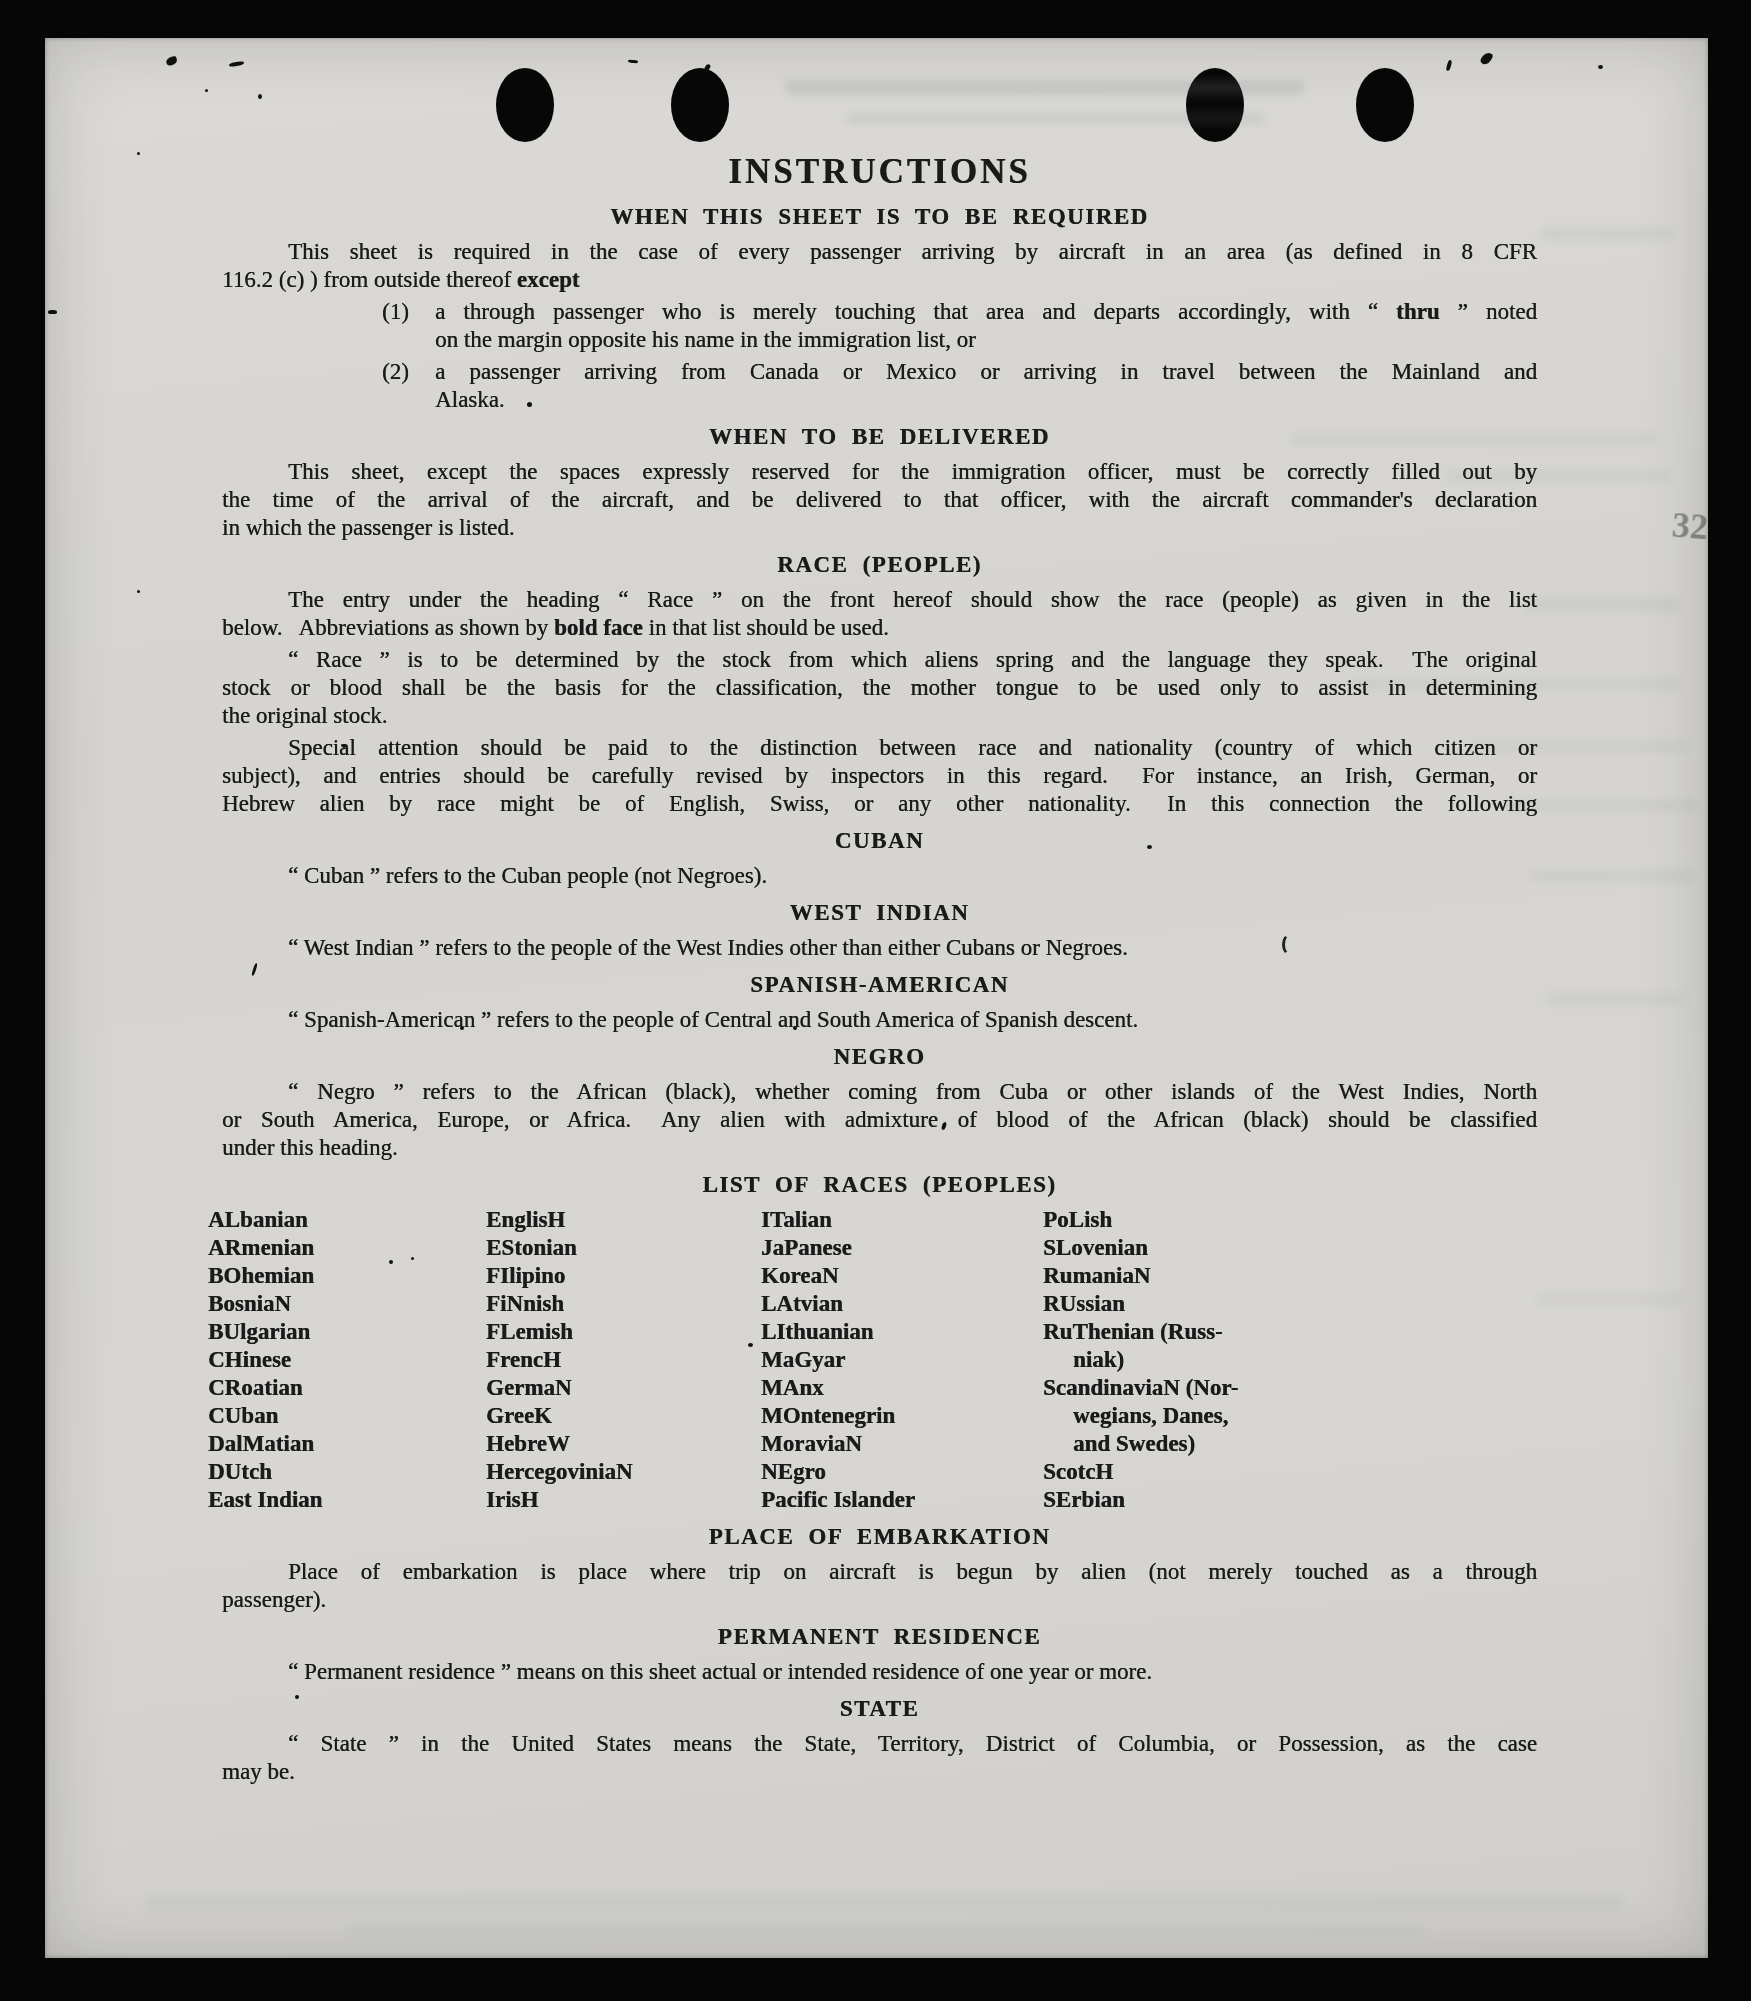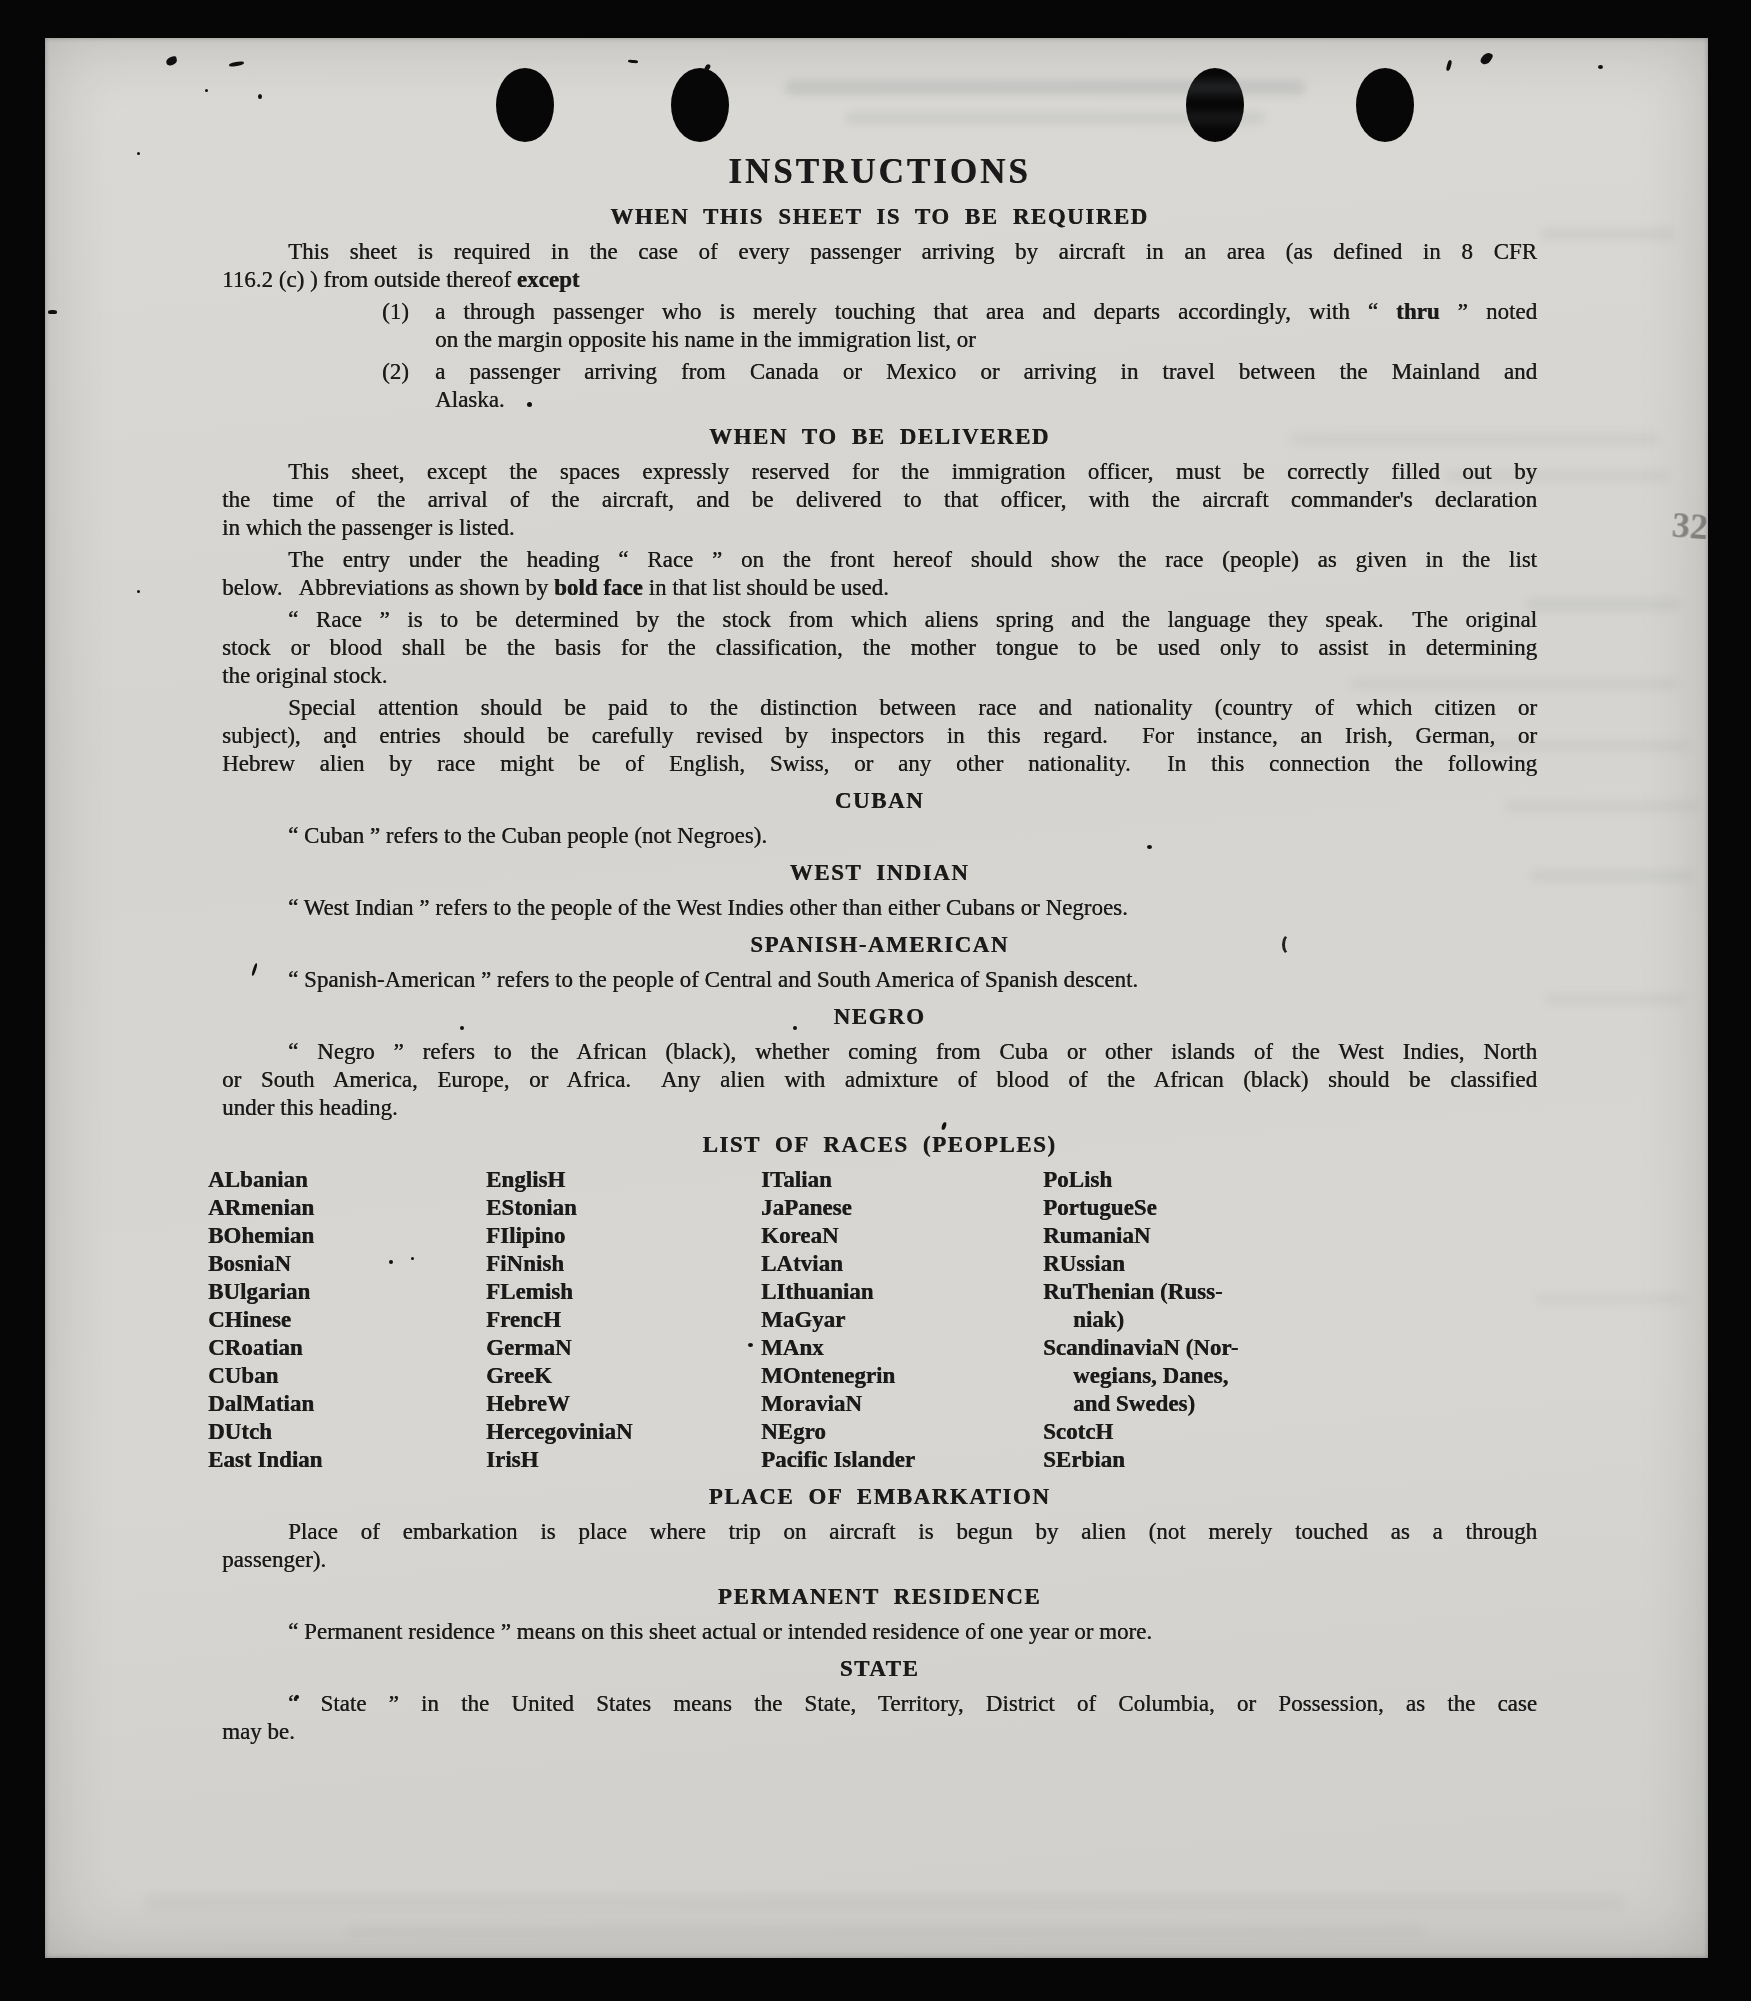--- a/index.html
+++ b/index.html
@@ -166,20 +166,21 @@
         </section>
         <section class="sec">
           <div class="sec-heading">WHEN TO BE DELIVERED</div>
           <div class="pblock">
             <div class="ln j ind"><span>This sheet, except the spaces expressly reserved for the immigration officer, must be correctly filled out by</span></div>
             <div class="ln j"><span>the time of the arrival of the aircraft, and be delivered to that officer, with the aircraft commander's declaration</span></div>
             <div class="ln"><span>in which the passenger is listed.</span></div>
           </div>
         </section>
         <section class="sec">
+          <div class="sec-heading">RACE (PEOPLE)</div>
           <div class="pblock">
             <div class="ln j ind"><span>The entry under the heading “ Race ” on the front hereof should show the race (people) as given in the list</span></div>
             <div class="ln"><span>below.  Abbreviations as shown by </span><span class="b">bold face</span><span> in that list should be used.</span></div>
           </div>
           <div class="pblock">
             <div class="ln j ind"><span>“ Race ” is to be determined by the stock from which aliens spring and the language they speak.  The original</span></div>
             <div class="ln j"><span>stock or blood shall be the basis for the classification, the mother tongue to be used only to assist in determining</span></div>
             <div class="ln"><span>the original stock.</span></div>
           </div>
           <div class="pblock">
@@ -251,21 +252,21 @@
               <div class="race-item">LIthuanian</div>
               <div class="race-item">MaGyar</div>
               <div class="race-item">MAnx</div>
               <div class="race-item">MOntenegrin</div>
               <div class="race-item">MoraviaN</div>
               <div class="race-item">NEgro</div>
               <div class="race-item">Pacific Islander</div>
             </div>
             <div class="race-col">
               <div class="race-item">PoLish</div>
-              <div class="race-item">PortugueSe</div>
+              <div class="race-item">SLovenian</div>
               <div class="race-item">RumaniaN</div>
               <div class="race-item">RUssian</div>
               <div class="race-item">RuThenian (Russ-
 niak)</div>
               <div class="race-item">ScandinaviaN (Nor-
 wegians, Danes,
 and Swedes)</div>
               <div class="race-item">ScotcH</div>
               <div class="race-item">SErbian</div>
             </div>

